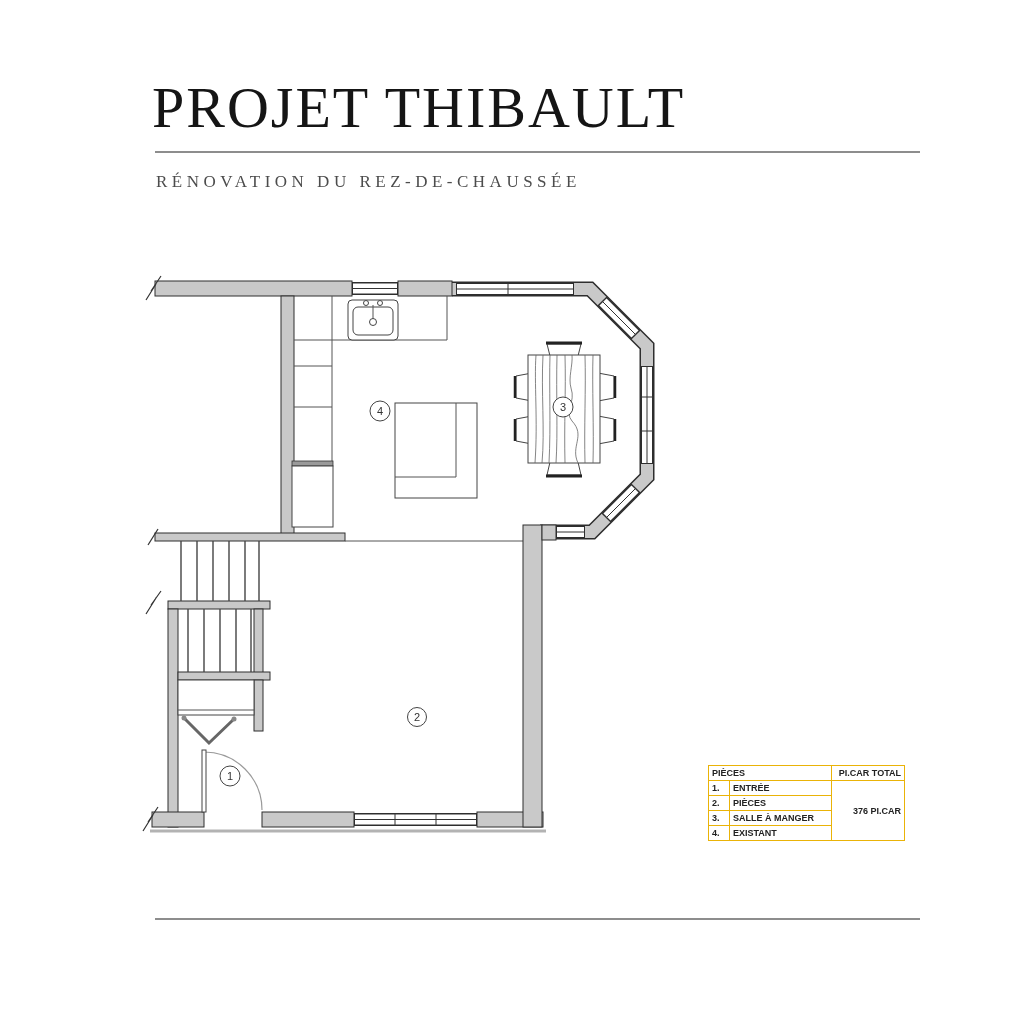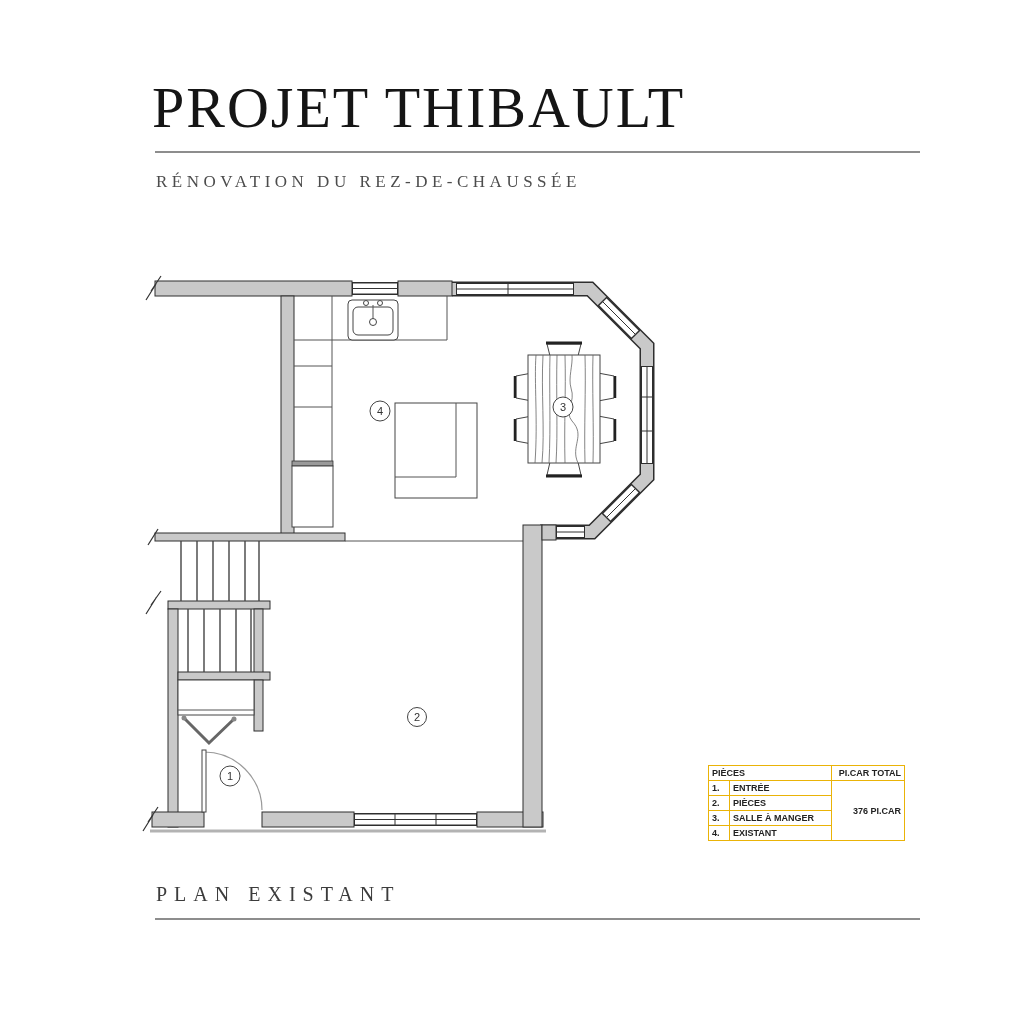--- a/index.html
+++ b/index.html
@@ -233,16 +233,15 @@
       <td class="c-num">3.</td>
       <td class="c-label">SALLE À MANGER</td>
     </tr>
     <tr>
       <td class="c-num">4.</td>
       <td class="c-label">EXISTANT</td>
     </tr>
   </tbody>
     </table>
 
-  <div class="footer-label">PLAN EXISTANT</div>
   <div class="rule bottom"></div>
 
 </div>
 
 </body></html>

